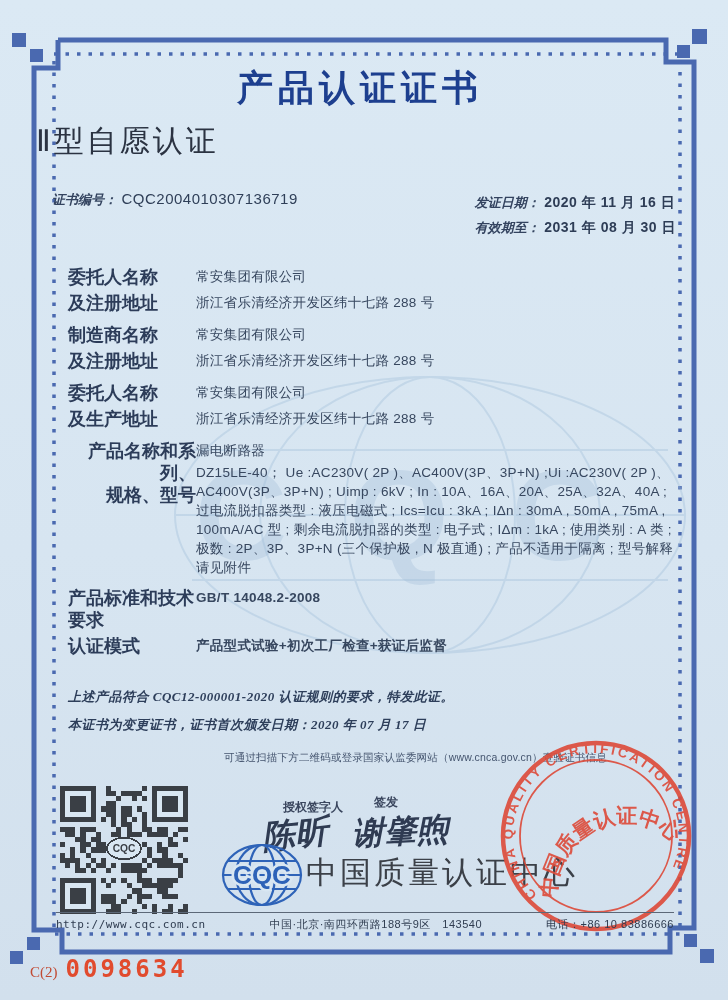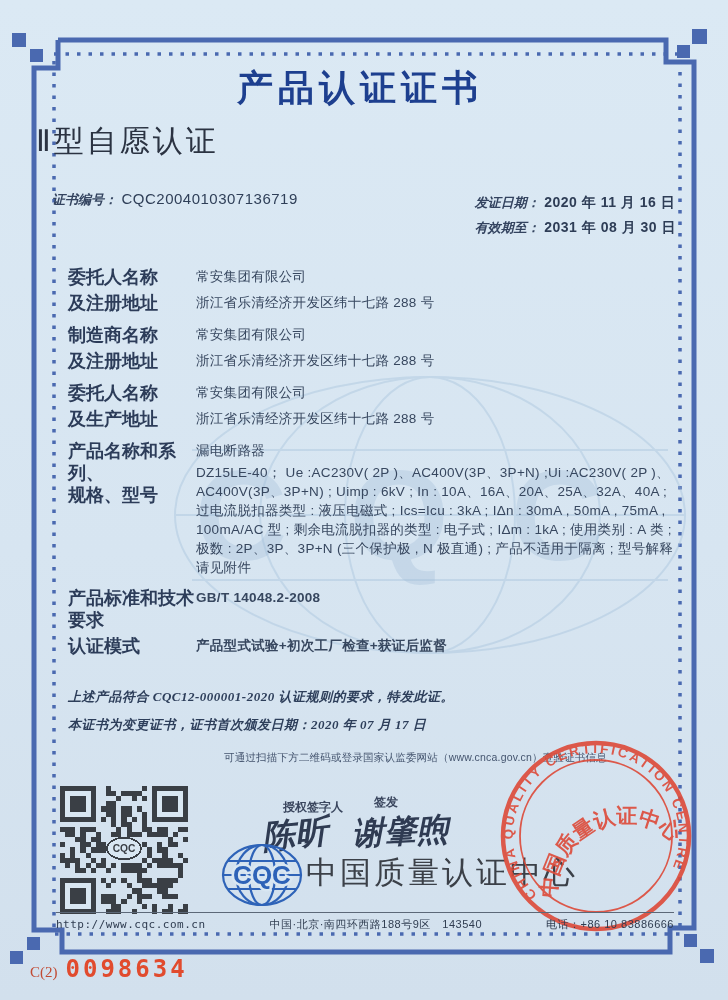--- a/index.html
+++ b/index.html
@@ -24,21 +24,21 @@
   .meta-row{display:flex;justify-content:space-between;align-items:flex-start;
             margin:28px 8px 0 16px;}
   .certno{font-size:15px;font-weight:500;letter-spacing:.5px;color:#2f3f58;}
   .dates{text-align:left;line-height:24px;}
   .dates .dval{font-size:14px;font-weight:600;color:#2e3d56;letter-spacing:.5px;text-align:center;}
   .fields{margin:26px 6px 0 32px;}
   .frow{display:flex;margin-bottom:4px;line-height:22px;}
   .frow.gap{margin-bottom:10px;}
   .flabel{width:128px;flex:none;font-size:18px;font-weight:700;color:#2c3c59;}
   .fvalue{flex:1;font-size:13.5px;font-weight:500;color:#37475f;letter-spacing:.3px;}
-  .prelines{white-space:pre-line;}
+  .prelines{white-space:pre-line;text-align:right;}
   .spec{line-height:19px;margin-top:1px;}
   .statements{margin:26px 6px 0 32px;font-family:"Liberation Serif",serif;
               font-style:italic;font-size:13px;font-weight:600;color:#2d3e5a;
               line-height:28px;letter-spacing:.5px;}
   
   .verify-note{position:absolute;left:224px;top:751px;font-size:10.5px;
                color:#44546e;letter-spacing:.2px;}
   .qr{position:absolute;left:60px;top:786px;width:128px;height:128px;}
   .sign-label{position:absolute;font-size:12px;font-weight:700;color:#3a465e;}
   .sig{position:absolute;font-family:"Liberation Serif",serif;font-style:italic;

